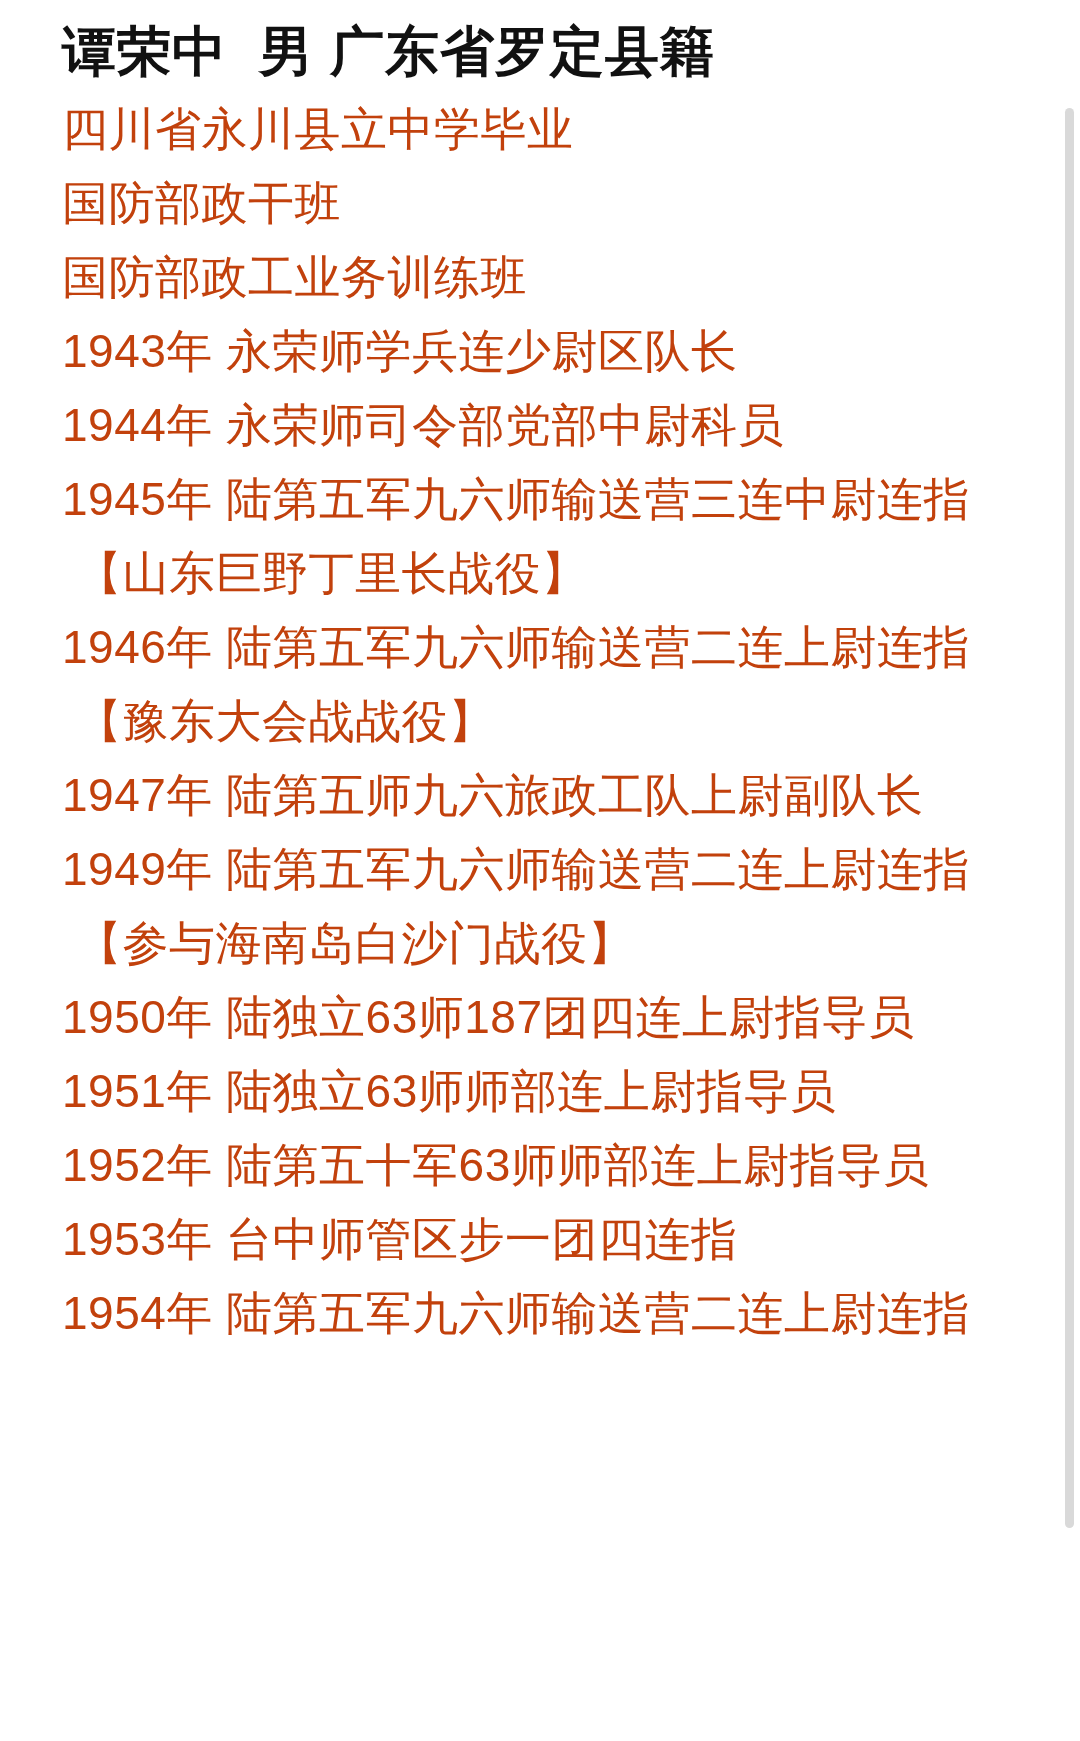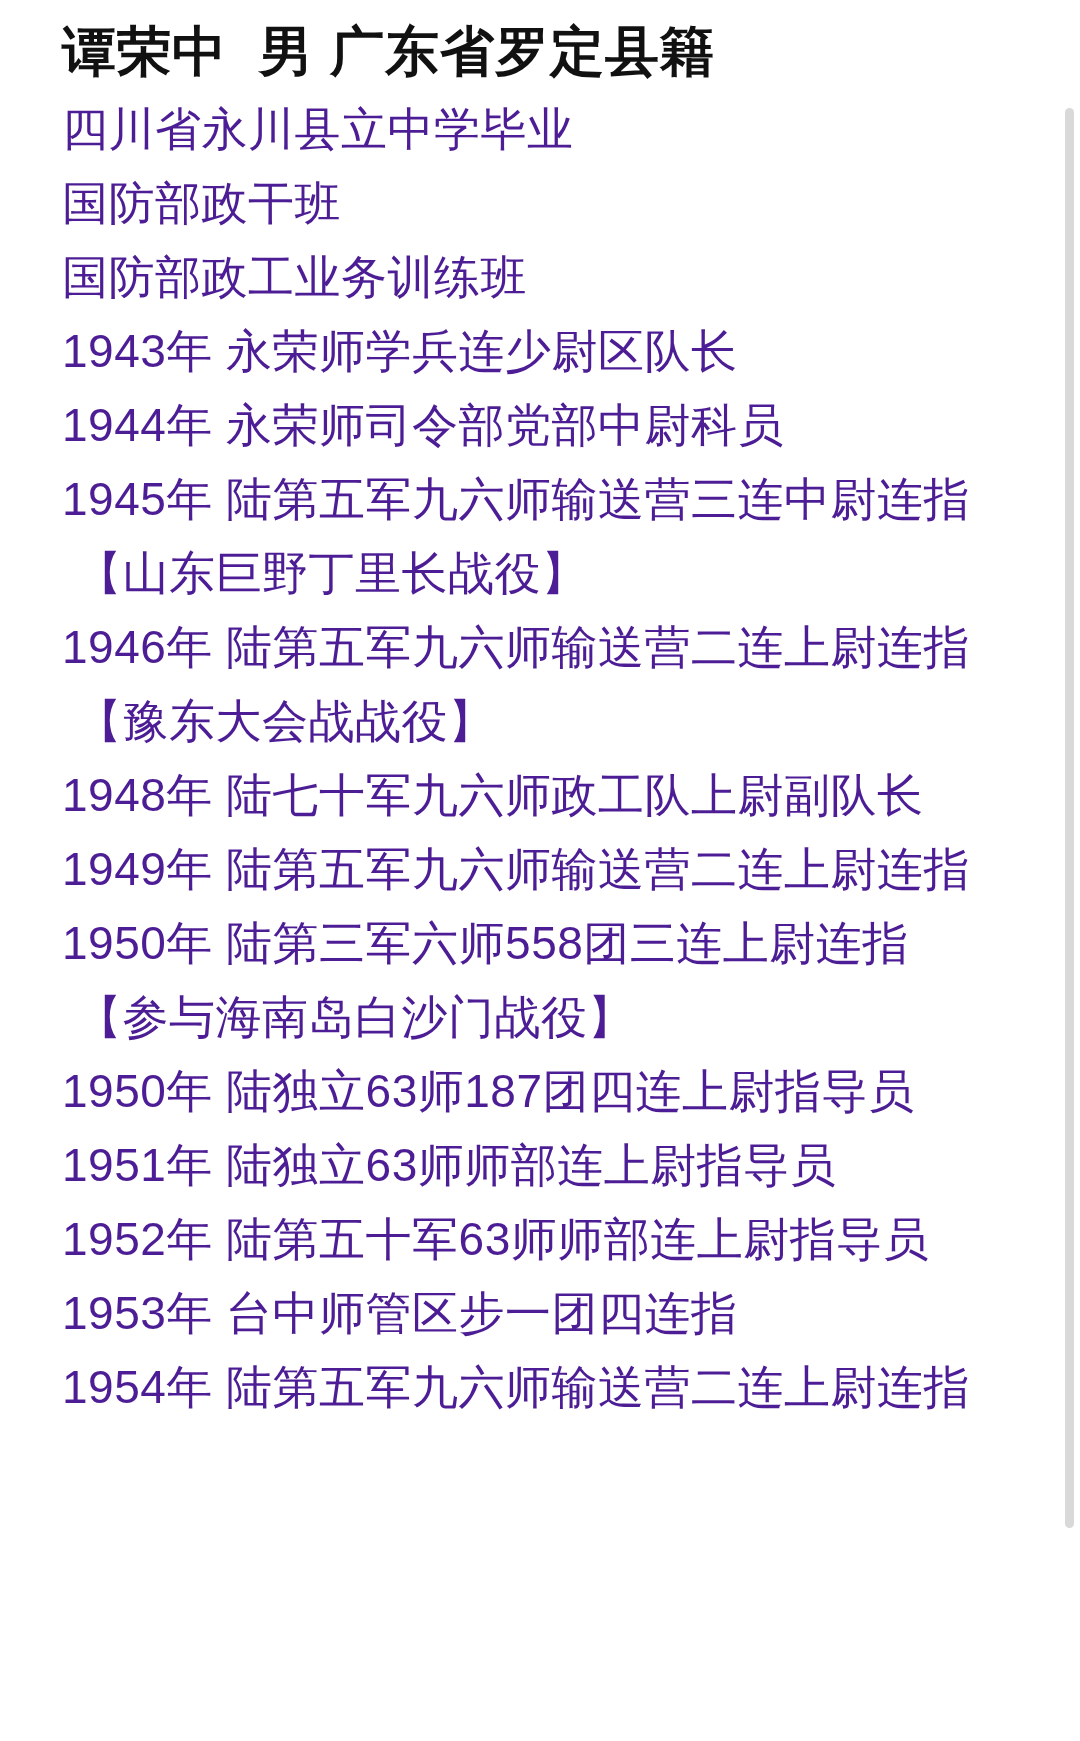--- a/index.html
+++ b/index.html
@@ -35,21 +35,21 @@
   .lines {
     margin: 0;
     padding: 0;
     list-style: none;
   }
   .line {
     font-size: 46px;
     line-height: 74px;
     letter-spacing: 0.5px;
     white-space: pre;
-    color: #4c1d95;
+    color: #c2410c;
   }
   .line.indent {
     padding-left: 14px;
   }
   
   .scrollbar-track {
     position: absolute;
     right: 6px;
     top: 0;
     width: 10px;
@@ -74,23 +74,22 @@
   <ul class="lines">
     <li class="line">四川省永川县立中学毕业</li>
     <li class="line">国防部政干班</li>
     <li class="line">国防部政工业务训练班</li>
     <li class="line">1943年 永荣师学兵连少尉区队长</li>
     <li class="line">1944年 永荣师司令部党部中尉科员</li>
     <li class="line">1945年 陆第五军九六师输送营三连中尉连指</li>
     <li class="line indent">【山东巨野丁里长战役】</li>
     <li class="line">1946年 陆第五军九六师输送营二连上尉连指</li>
     <li class="line indent">【豫东大会战战役】</li>
-    <li class="line">1948年 陆七十军九六师政工队上尉副队长</li>
+    <li class="line">1947年 陆第五师九六旅政工队上尉副队长</li>
     <li class="line">1949年 陆第五军九六师输送营二连上尉连指</li>
-    <li class="line">1950年 陆第三军六师558团三连上尉连指</li>
     <li class="line indent">【参与海南岛白沙门战役】</li>
     <li class="line">1950年 陆独立63师187团四连上尉指导员</li>
     <li class="line">1951年 陆独立63师师部连上尉指导员</li>
     <li class="line">1952年 陆第五十军63师师部连上尉指导员</li>
     <li class="line">1953年 台中师管区步一团四连指</li>
     <li class="line">1954年 陆第五军九六师输送营二连上尉连指</li>
   </ul>
 </div>
 
 <div class="scrollbar-track"></div>

